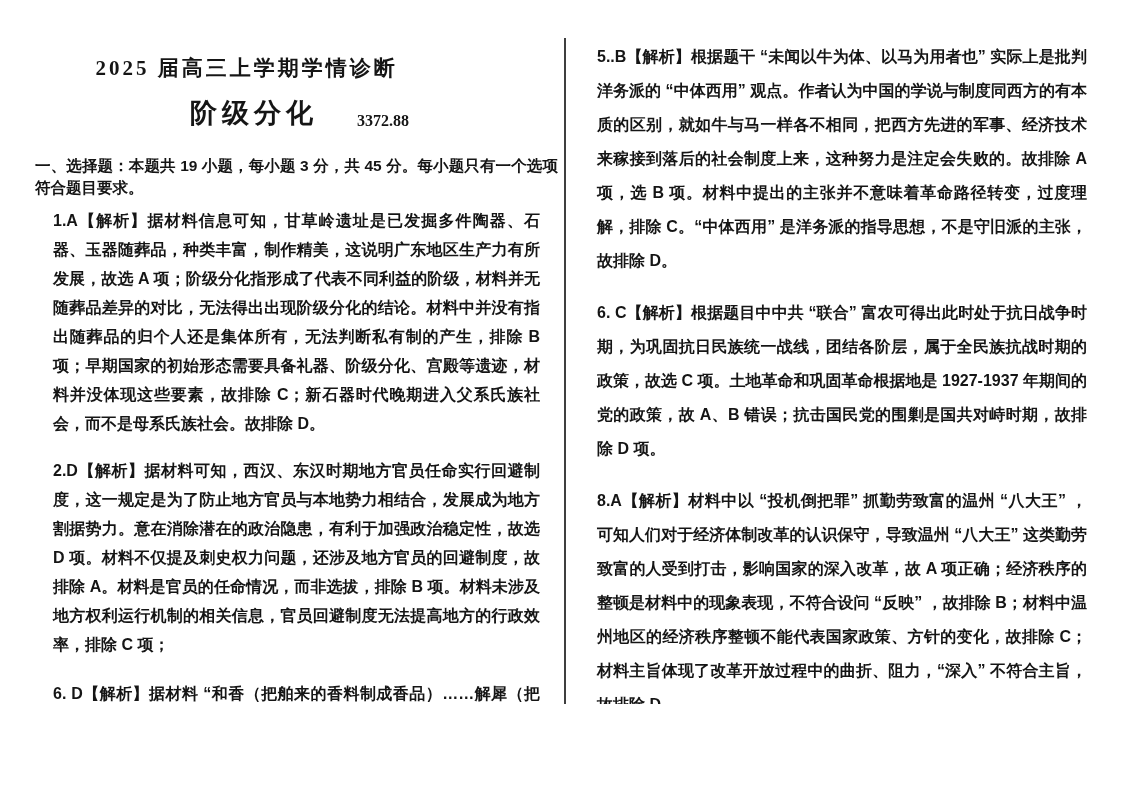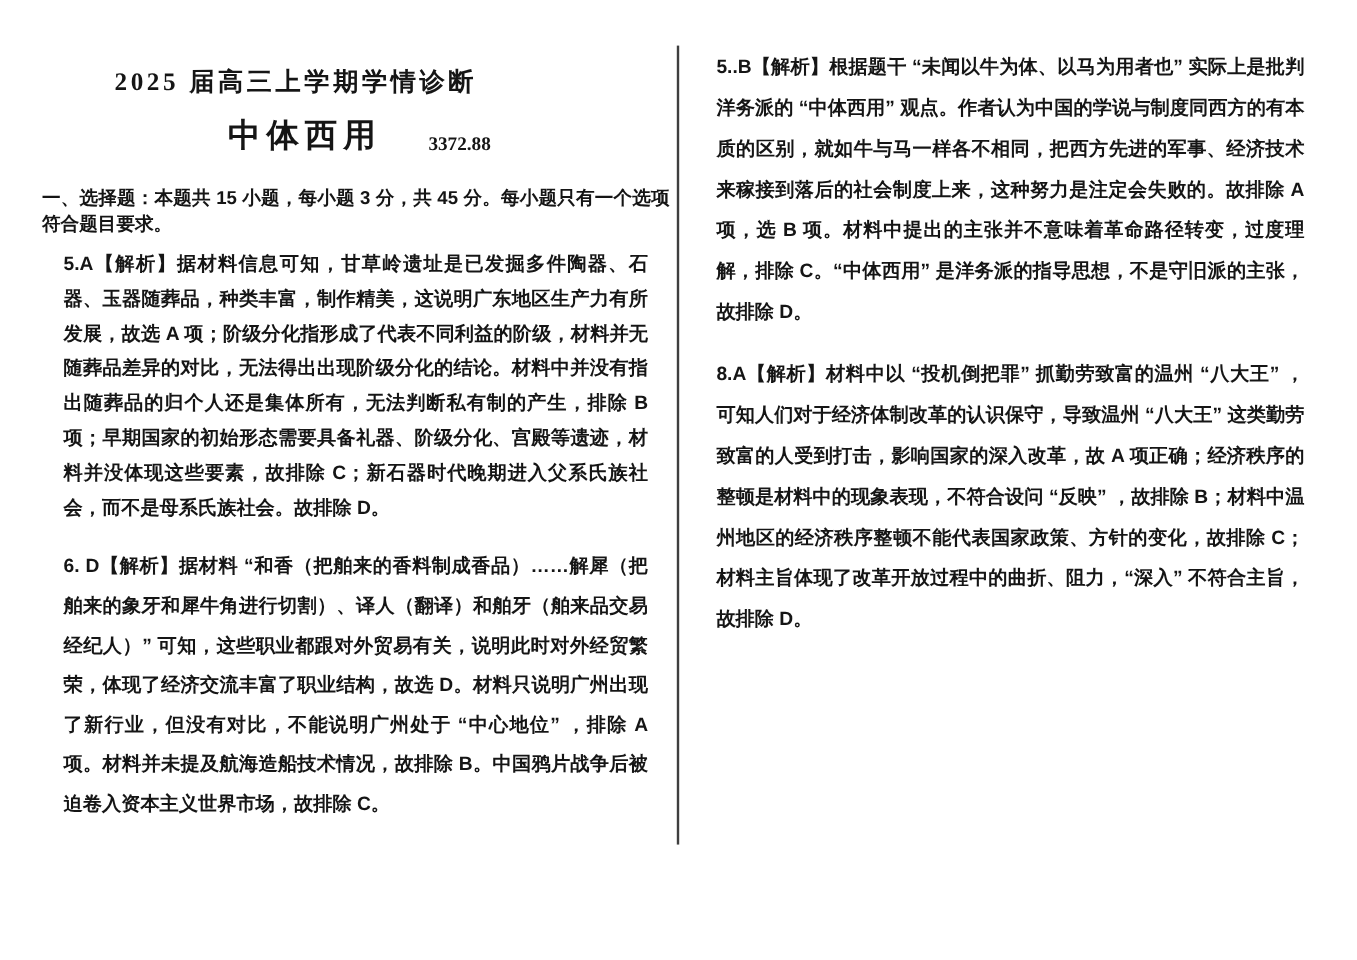--- a/index.html
+++ b/index.html
@@ -77,32 +77,34 @@
   }
 </style>
 </head>
 <body>
 
 <div class="page">
 
   <div class="col col-left">
     <h1 class="doc-title">2025 届高三上学期学情诊断</h1>
     <div class="subtitle-row">
-      <h2 class="doc-subtitle">中体西用</h2>
+      <h2 class="doc-subtitle">阶级分化</h2>
       <span class="doc-date">3372.88</span>
     </div>
-    <p class="section-heading">一、选择题：本题共 15 小题，每小题 3 分，共 45 分。每小题只有一个选项符合题目要求。</p>
-    <p class="para lh-a">5.A【解析】据材料信息可知，甘草岭遗址是已发掘多件陶器、石器、玉器随葬品，种类丰富，制作精美，这说明广东地区生产力有所发展，故选 A 项；阶级分化指形成了代表不同利益的阶级，材料并无随葬品差异的对比，无法得出出现阶级分化的结论。材料中并没有指出随葬品的归个人还是集体所有，无法判断私有制的产生，排除 B 项；早期国家的初始形态需要具备礼器、阶级分化、宫殿等遗迹，材料并没体现这些要素，故排除 C；新石器时代晚期进入父系氏族社会，而不是母系氏族社会。故排除 D。</p>
+    <p class="section-heading">一、选择题：本题共 19 小题，每小题 3 分，共 45 分。每小题只有一个选项符合题目要求。</p>
+    <p class="para lh-a">1.A【解析】据材料信息可知，甘草岭遗址是已发掘多件陶器、石器、玉器随葬品，种类丰富，制作精美，这说明广东地区生产力有所发展，故选 A 项；阶级分化指形成了代表不同利益的阶级，材料并无随葬品差异的对比，无法得出出现阶级分化的结论。材料中并没有指出随葬品的归个人还是集体所有，无法判断私有制的产生，排除 B 项；早期国家的初始形态需要具备礼器、阶级分化、宫殿等遗迹，材料并没体现这些要素，故排除 C；新石器时代晚期进入父系氏族社会，而不是母系氏族社会。故排除 D。</p>
+    <p class="para lh-a">2.D【解析】据材料可知，西汉、东汉时期地方官员任命实行回避制度，这一规定是为了防止地方官员与本地势力相结合，发展成为地方割据势力。意在消除潜在的政治隐患，有利于加强政治稳定性，故选 D 项。材料不仅提及刺史权力问题，还涉及地方官员的回避制度，故排除 A。材料是官员的任命情况，而非选拔，排除 B 项。材料未涉及地方权利运行机制的相关信息，官员回避制度无法提高地方的行政效率，排除 C 项；</p>
     <p class="para lh-b">6. D【解析】据材料 “和香（把舶来的香料制成香品）……解犀（把舶来的象牙和犀牛角进行切割）、译人（翻译）和舶牙（舶来品交易经纪人）” 可知，这些职业都跟对外贸易有关，说明此时对外经贸繁荣，体现了经济交流丰富了职业结构，故选 D。材料只说明广州出现了新行业，但没有对比，不能说明广州处于 “中心地位” ，排除 A 项。材料并未提及航海造船技术情况，故排除 B。中国鸦片战争后被迫卷入资本主义世界市场，故排除 C。</p>
 
   </div>
 
   <div class="divider"></div>
 
   <div class="col col-right">
     <p class="para lh-c">5..B【解析】根据题干 “未闻以牛为体、以马为用者也” 实际上是批判洋务派的 “中体西用” 观点。作者认为中国的学说与制度同西方的有本质的区别，就如牛与马一样各不相同，把西方先进的军事、经济技术来稼接到落后的社会制度上来，这种努力是注定会失败的。故排除 A 项，选 B 项。材料中提出的主张并不意味着革命路径转变，过度理解，排除 C。“中体西用” 是洋务派的指导思想，不是守旧派的主张，故排除 D。</p>
+    <p class="para lh-c">6. C【解析】根据题目中中共 “联合” 富农可得出此时处于抗日战争时期，为巩固抗日民族统一战线，团结各阶层，属于全民族抗战时期的政策，故选 C 项。土地革命和巩固革命根据地是 1927-1937 年期间的党的政策，故 A、B 错误；抗击国民党的围剿是国共对峙时期，故排除 D 项。</p>
     <p class="para lh-c">8.A【解析】材料中以 “投机倒把罪” 抓勤劳致富的温州 “八大王” ，可知人们对于经济体制改革的认识保守，导致温州 “八大王” 这类勤劳致富的人受到打击，影响国家的深入改革，故 A 项正确；经济秩序的整顿是材料中的现象表现，不符合设问 “反映” ，故排除 B；材料中温州地区的经济秩序整顿不能代表国家政策、方针的变化，故排除 C；材料主旨体现了改革开放过程中的曲折、阻力，“深入” 不符合主旨，故排除 D。</p>
 
   </div>
 
   <div class="footer">第1页</div>
 
 </div>
 
 </body></html>

